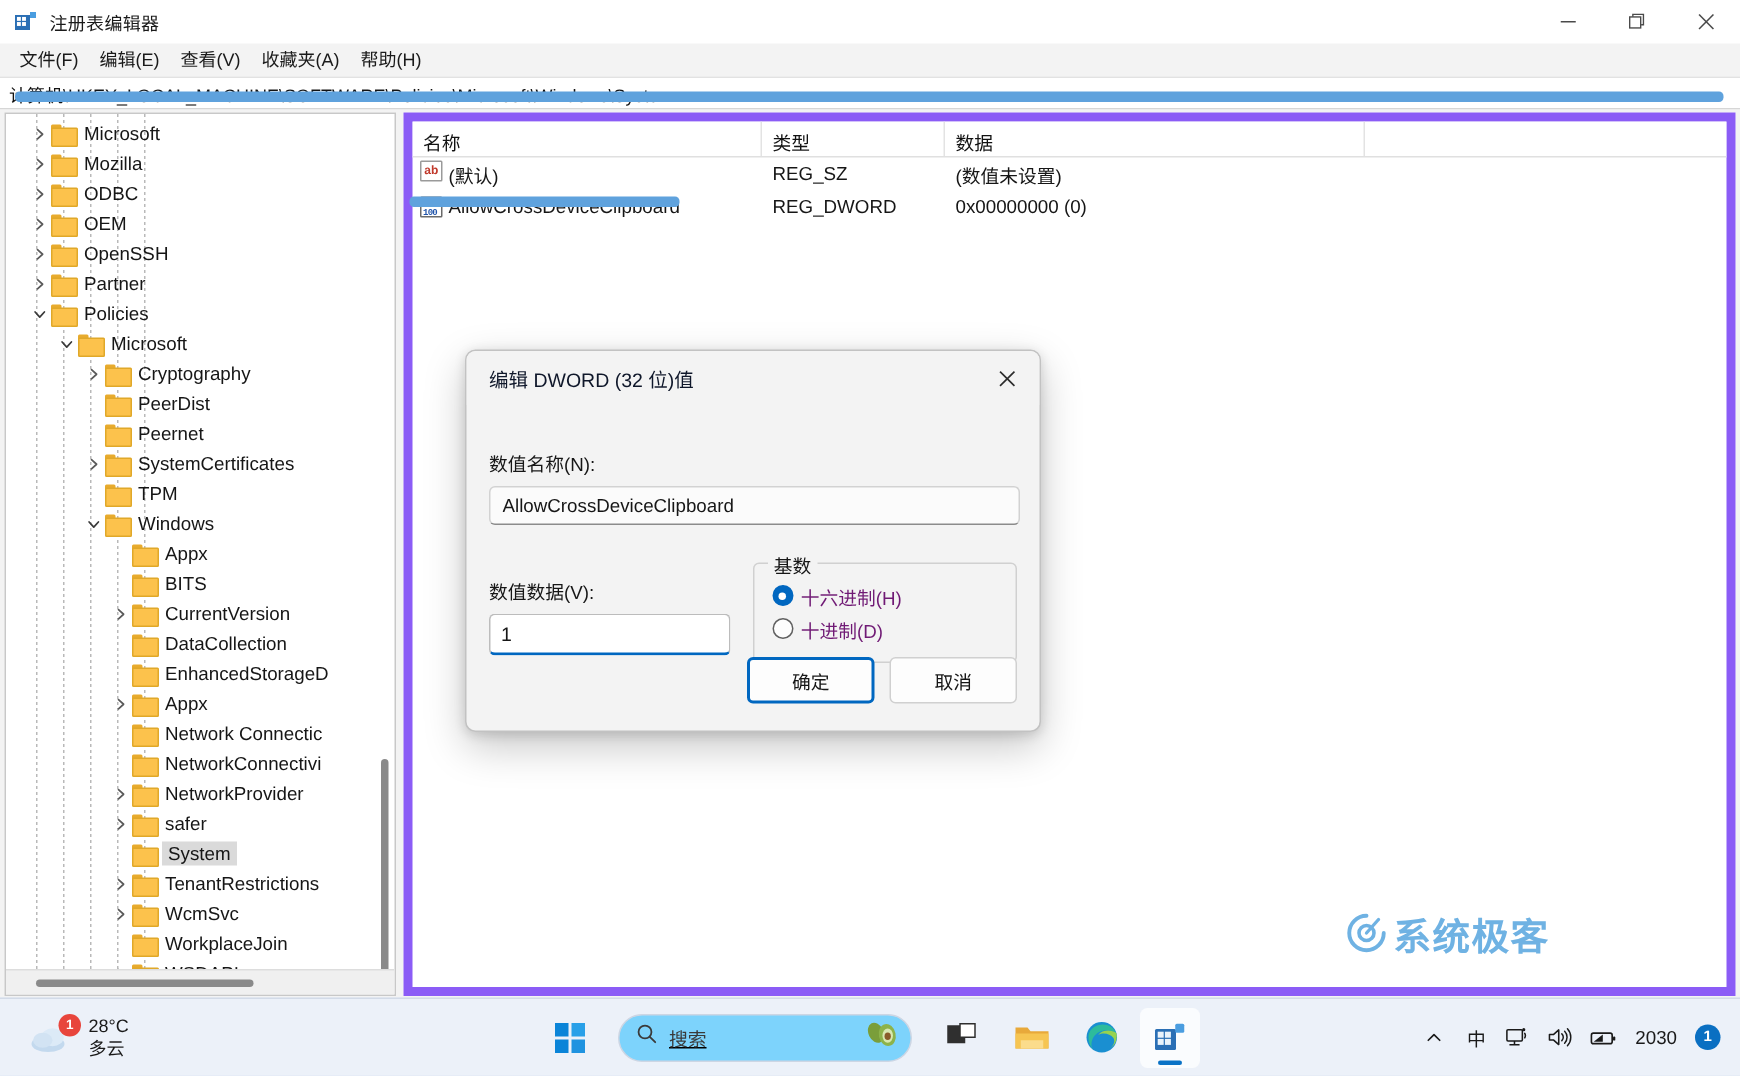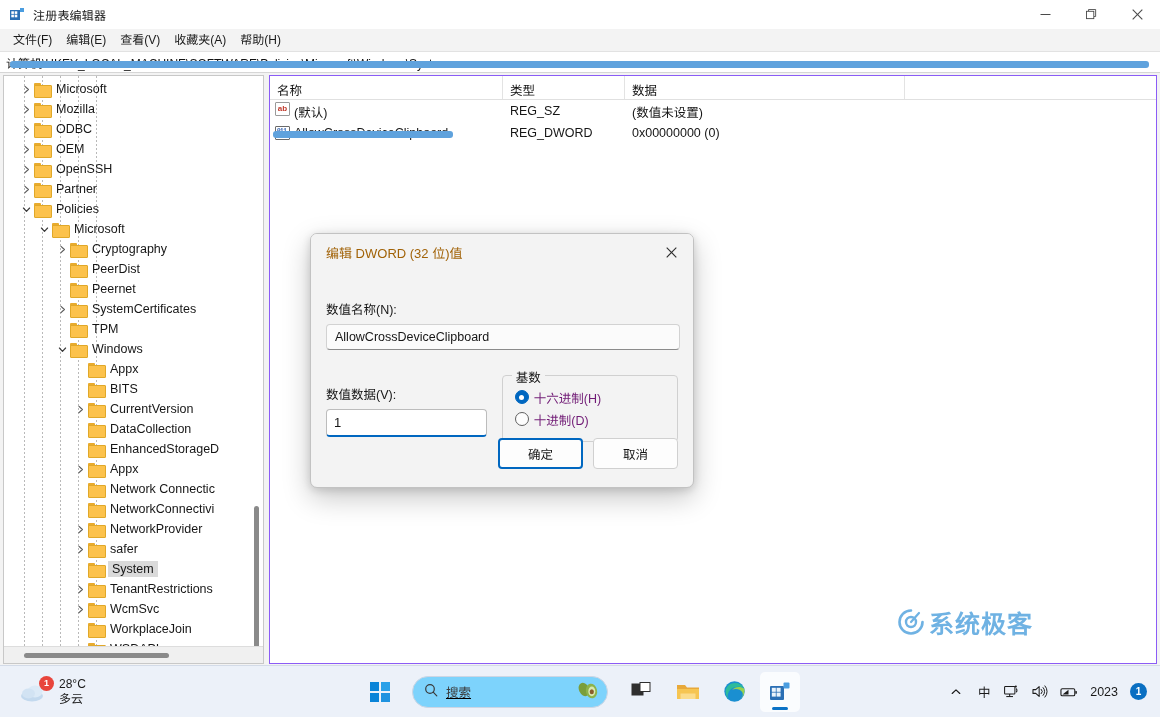--- a/index.html
+++ b/index.html
@@ -109,21 +109,21 @@
     background: #8a8a8a; border-radius: 3px;
   }
   #tree-vthumb {
     position: absolute; right: 4px; top: 430px; width: 5px; height: 210px;
     background: #8a8a8a; border-radius: 3px; z-index: 5;
   }
   
   #splitter { width: 5px; background: #f3f3f3; flex: none; }
   
   #list-pane {
-    flex: 1; background: #fff; border: 1px solid #8b5cf6;
+    flex: 1; background: #fff; border: 6px solid #8b5cf6;
     margin: 1px 3px 1px 0; position: relative; overflow: hidden;
   }
   #list-header {
     height: 24px; display: flex; border-bottom: 1px solid #e0e0e0; background: #fff;
   }
   .col-head {
     font-size: 12.5px; color: #121212; padding: 4px 0 0 7px;
     border-right: 1px solid #e3e3e3; position: relative; white-space: nowrap;
   }
   .col-name { width: 233px; }
@@ -169,21 +169,21 @@
   #dialog {
     position: absolute; left: 310px; top: 233px; width: 384px; height: 255px;
     background: #f3f3f3; border: 1px solid #c2c2c2; border-radius: 7px;
     box-shadow: 0 10px 28px rgba(0,0,0,.22), 0 2px 8px rgba(0,0,0,.14);
     z-index: 40; overflow: hidden;
   }
   #dlg-title-bar {
     height: 36px; display: flex; align-items: center; justify-content: space-between;
     padding-left: 15px; background: #f3f3f3;
   }
-  #dlg-title { font-size: 13px; color: #a16207; text-align: right; }
+  #dlg-title { font-size: 13px; color: #0f172a; text-align: right; }
   #dlg-close {
     width: 44px; height: 32px; display: flex; align-items: center; justify-content: center;
     color: #2b2b2b; border-radius: 0 7px 0 0;
   }
   #dlg-body { padding: 9px 15px 0 15px; }
   .dlg-label { font-size: 12.5px; color: #161616; margin-bottom: 6px; margin-top: 20px; }
   #name-input {
     width: 354px; height: 26px; background: #fbfbfb;
     border: 1px solid #d2d2d2; border-bottom: 1px solid #8b8b8b;
     border-radius: 4px; font-size: 12.5px; color: #161616;
@@ -760,20 +760,20 @@
           <path d="M13.8 2 A8.8 8.8 0 0 1 13.8 14" fill="none" stroke="#1a1a1a" stroke-width="1.05" stroke-linecap="round"></path>
         </svg>
       </div>
       <div class="tray-item">
         <svg width="18" height="14" viewBox="0 0 19 14">
           <rect x="1" y="3.6" width="14.6" height="7.4" rx="1.4" fill="none" stroke="#1a1a1a" stroke-width="1.15"></rect>
           <rect x="16.2" y="6" width="1.6" height="2.8" rx="0.6" fill="#1a1a1a"></rect>
           <path d="M2.6 9.6 L9 4.6 L9 9.6 Z" fill="#1a1a1a"></path>
         </svg>
       </div>
-      <div class="tray-item">2023</div>
+      <div class="tray-item">2030</div>
       <div class="tray-item">
         <span id="tray-badge">1</span>
       </div>
     </div>
   </div>
 
 </div>
 
 </body></html>

